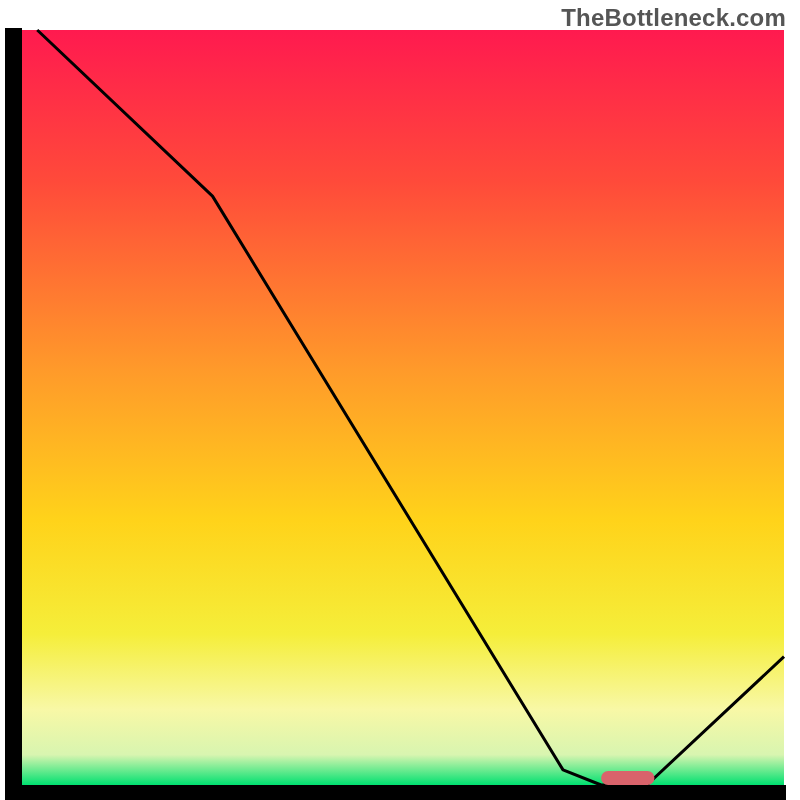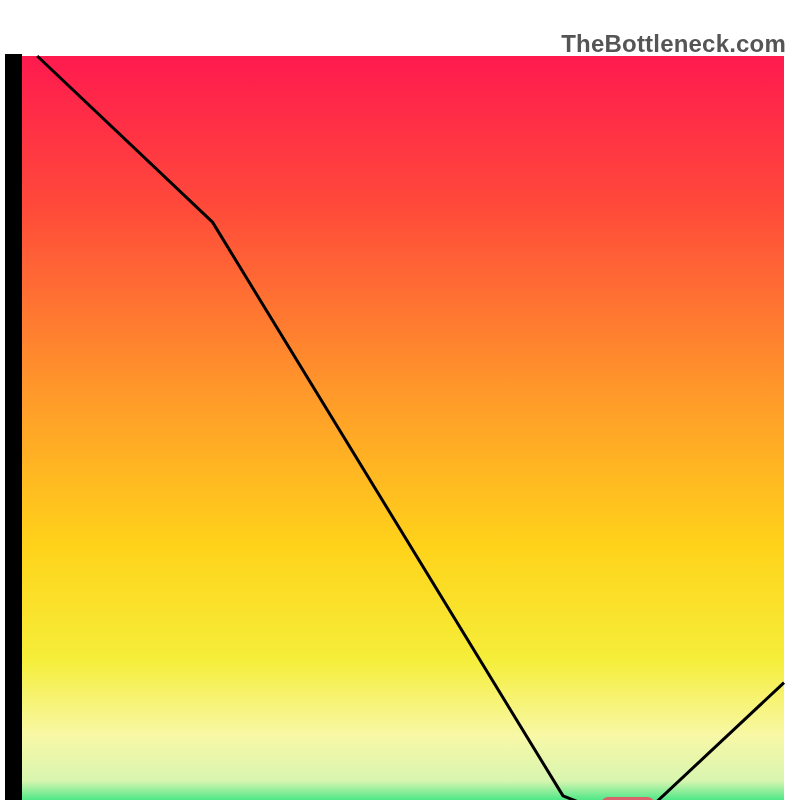--- a/index.html
+++ b/index.html
@@ -7,21 +7,20 @@
     padding: 0;
     width: 800px;
     height: 800px;
     background: #ffffff;
     font-family: Arial, Helvetica, sans-serif;
   }
   .container {
     position: relative;
     width: 800px;
     height: 708px;
-    margin-top: 26px;
   }
   .watermark {
     position: absolute;
     top: 4px;
     right: 14px;
     font-size: 24px;
     font-weight: bold;
     color: #555555;
     letter-spacing: 0.2px;
   }

